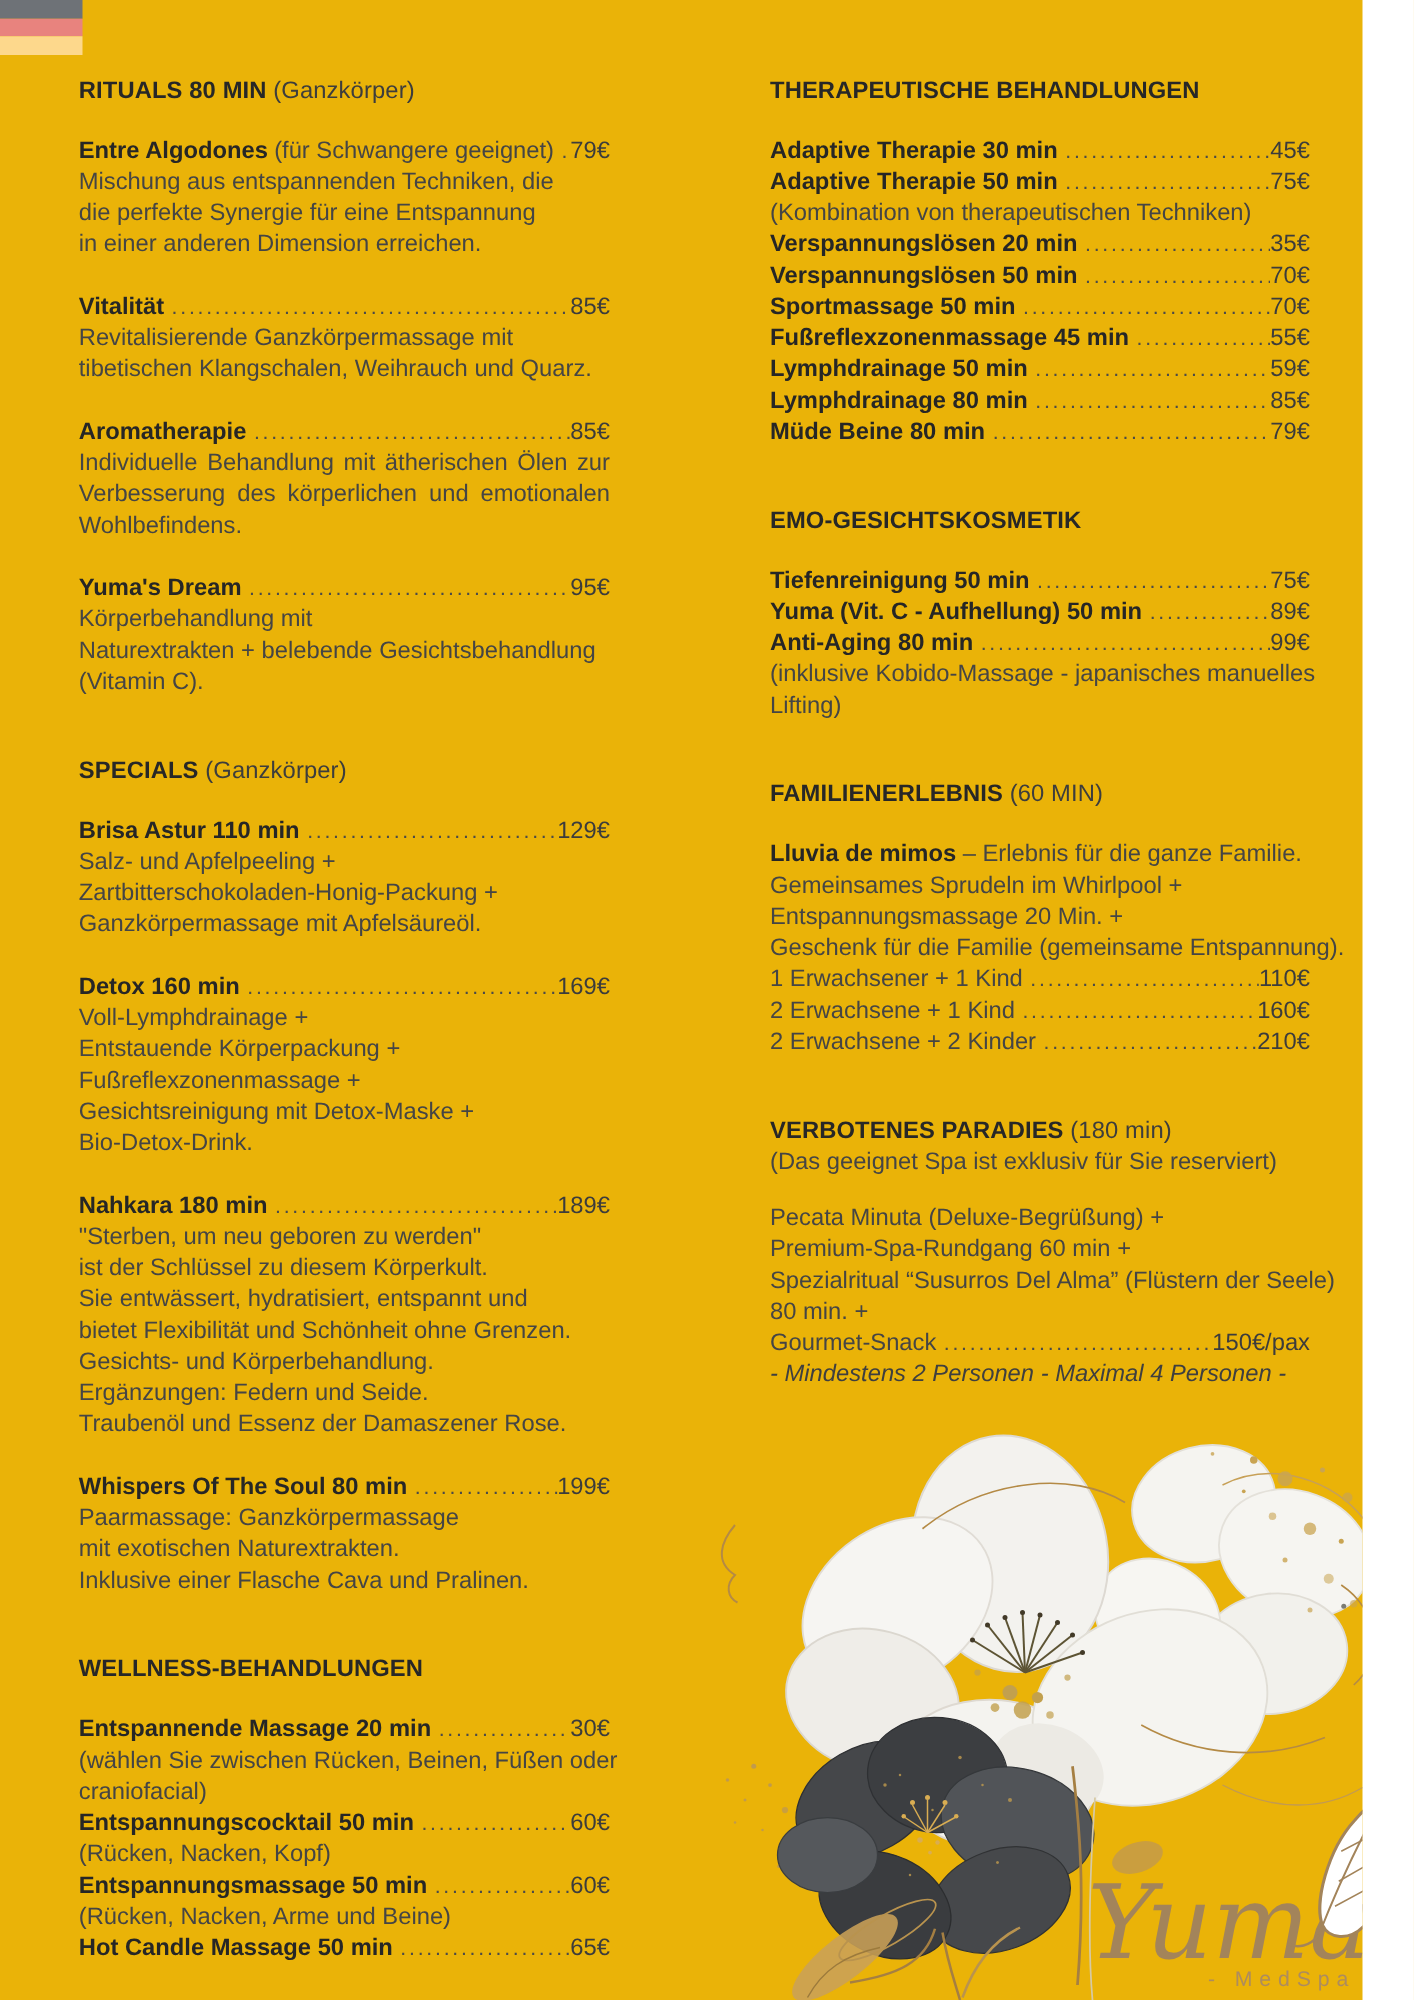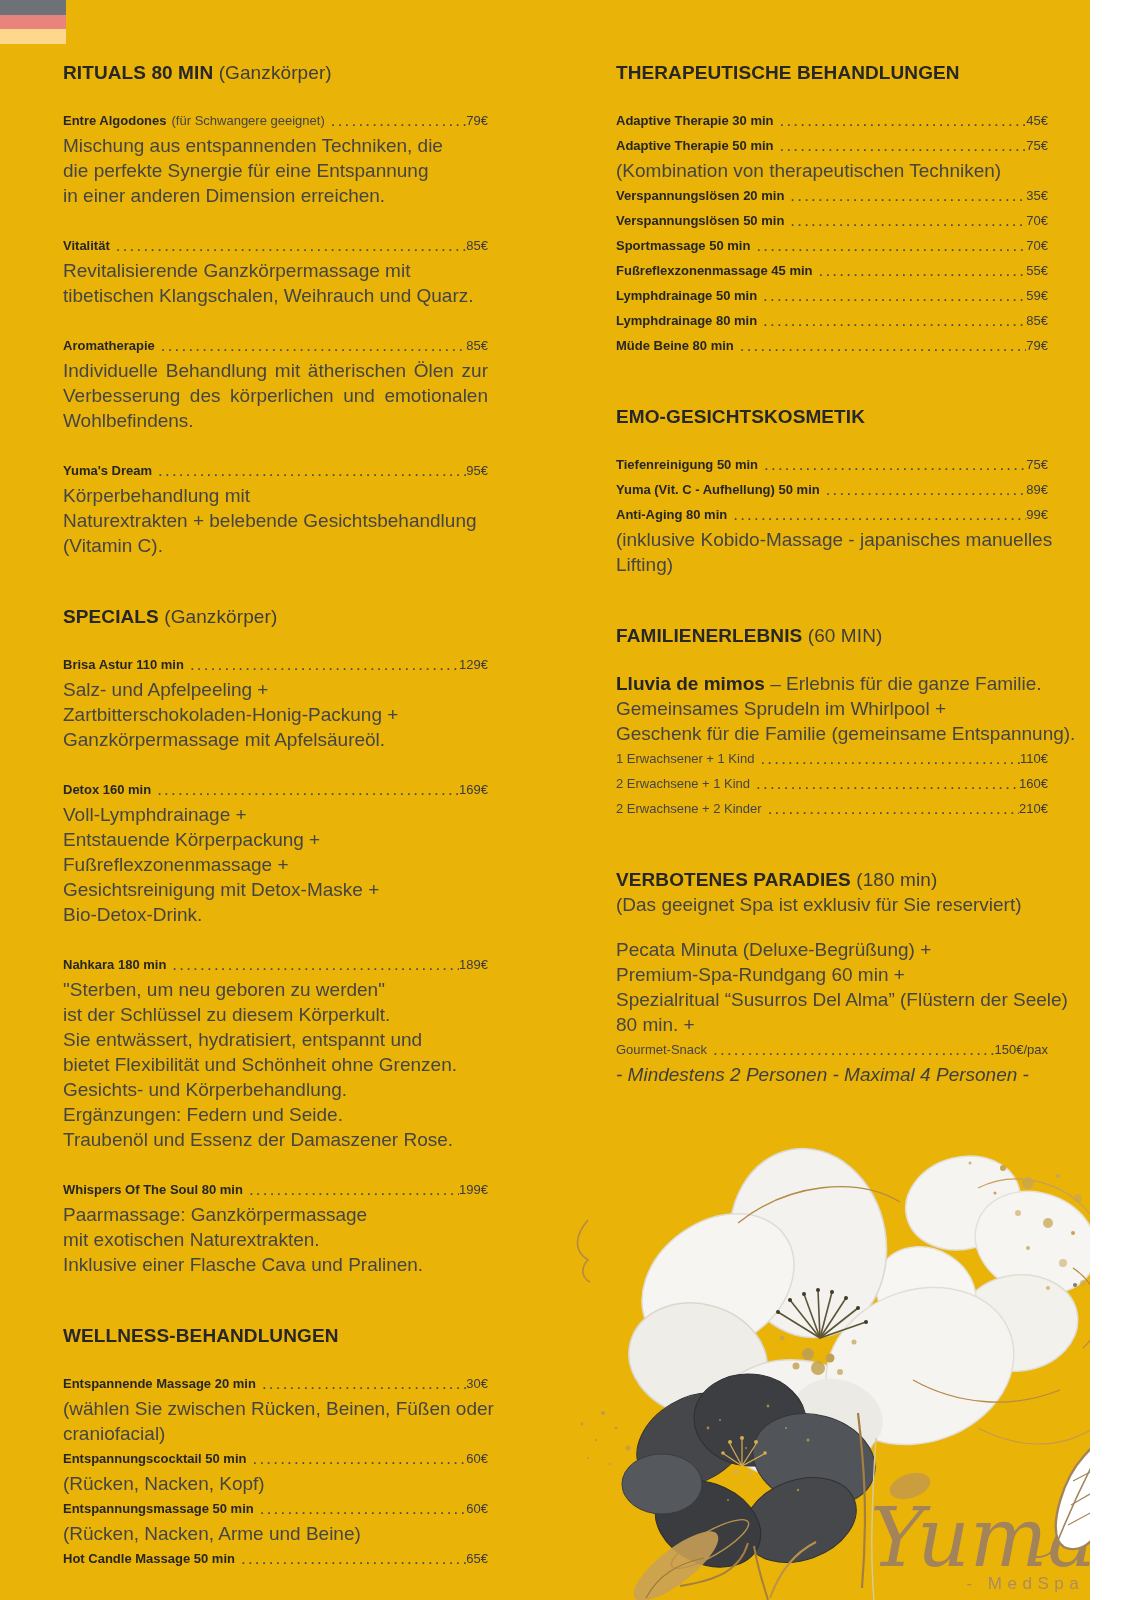--- a/index.html
+++ b/index.html
@@ -14,21 +14,21 @@
   .col{position:absolute;top:60px;}
   .col-left{left:63px;width:425px;}
   .col-right{left:592px;width:432px;margin-left:24px;}
   .section{margin-bottom:46px;}
   .heading{font-size:19px;line-height:25px;font-weight:bold;color:#272727;margin:0 0 23px 0;letter-spacing:.1px;}
   .heading.no-gap{margin-bottom:0;}
   .hsuffix{font-weight:normal;color:#3d3d3d;}
   .item{margin-bottom:25px;}
   .item.tight{margin-bottom:0;}
   .section > .item:last-child{margin-bottom:0;}
-  .row{display:flex;align-items:flex-start;font-size:13px;line-height:25px;}
+  .row{display:flex;align-items:flex-start;font-size:19px;line-height:25px;}
   .name{font-weight:bold;color:#262626;white-space:nowrap;}
   .suffix{font-weight:normal;color:#454545;white-space:nowrap;padding-left:5px;}
   .dots{flex:1 1 auto;overflow:hidden;white-space:nowrap;color:#4a4a4a;padding:0 4px 0 6px;letter-spacing:2.2px;font-size:17px;}
   .dots::after{content:"...................................................................................................................................";}
   .price{white-space:nowrap;color:#3c3c3c;}
   .row.plain .name{font-weight:normal;color:#454545;}
   .desc{font-size:19px;line-height:25px;color:#454545;white-space:nowrap;}
   .desc.justify{white-space:normal;text-align:justify;}
   .desc .iname{font-weight:bold;color:#262626;}
   .subnote{margin-bottom:20px;}
@@ -278,20 +278,21 @@
     <section class="section">
       <div class="heading">
         <span>FAMILIENERLEBNIS</span>
         <span class="hsuffix">(60 MIN)</span>
       </div>
       <div class="desc">
         <span class="iname">Lluvia de mimos</span>
         <span>– Erlebnis für die ganze Familie.</span>
       </div>
       <div class="desc">Gemeinsames Sprudeln im Whirlpool +</div>
+      <div class="desc">Entspannungsmassage 20 Min. +</div>
       <div class="desc">Geschenk für die Familie (gemeinsame Entspannung).</div>
       <div class="row plain">
         <span class="name">1 Erwachsener + 1 Kind</span>
         <span class="dots"></span>
         <span class="price">110€</span>
       </div>
       <div class="row plain">
         <span class="name">2 Erwachsene + 1 Kind</span>
         <span class="dots"></span>
         <span class="price">160€</span>

